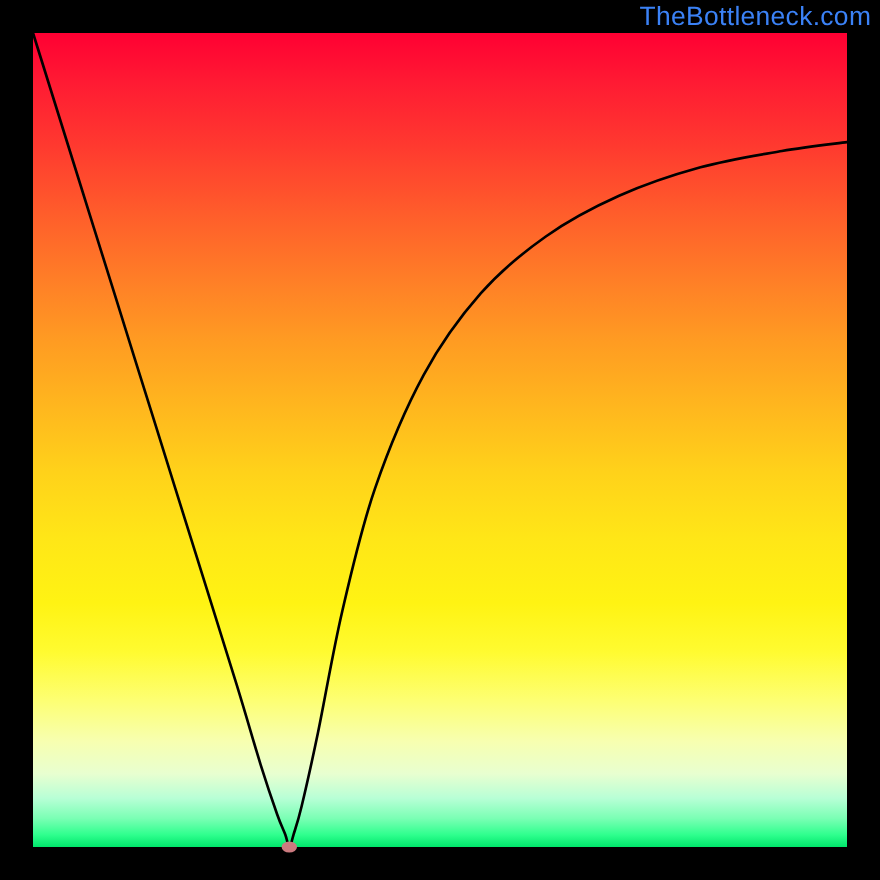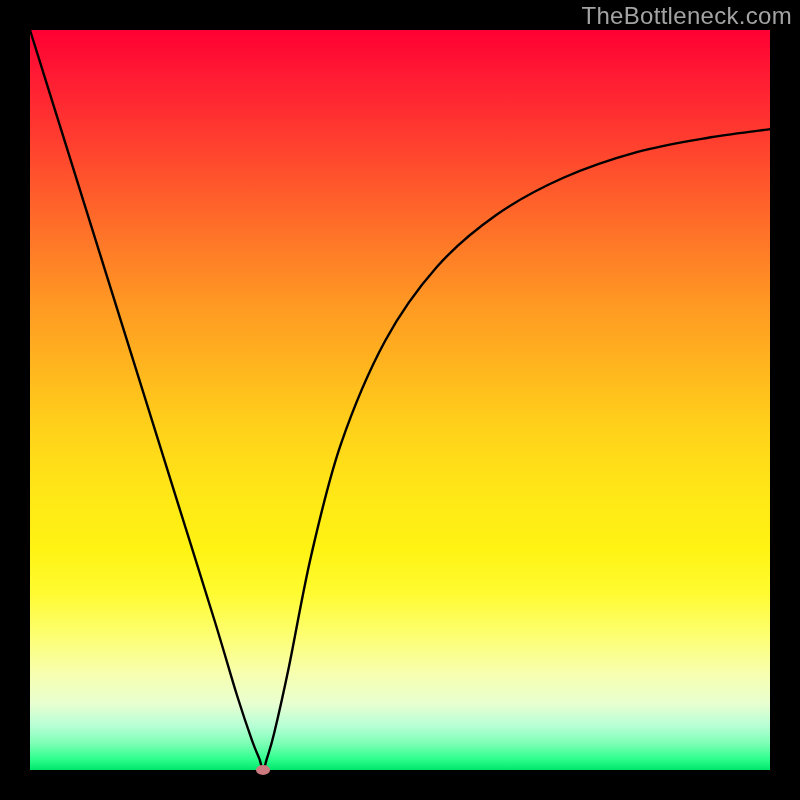--- a/index.html
+++ b/index.html
@@ -43,21 +43,21 @@
       #b8ffd6 94%,
       #7affb4 96.5%,
       #2fff8e 98.5%,
       #00e66b 100%
     );
   }
   .watermark {
     position: absolute;
     top: 2px;
     right: 8px;
-    color: #a3a3a3;
+    color: #3b82f6;
     font-size: 24px;
     font-weight: 500;
     letter-spacing: 0.3px;
     user-select: none;
   }
   svg.curve {
     position: absolute;
     left: 0;
     top: 0;
     width: 740px;

